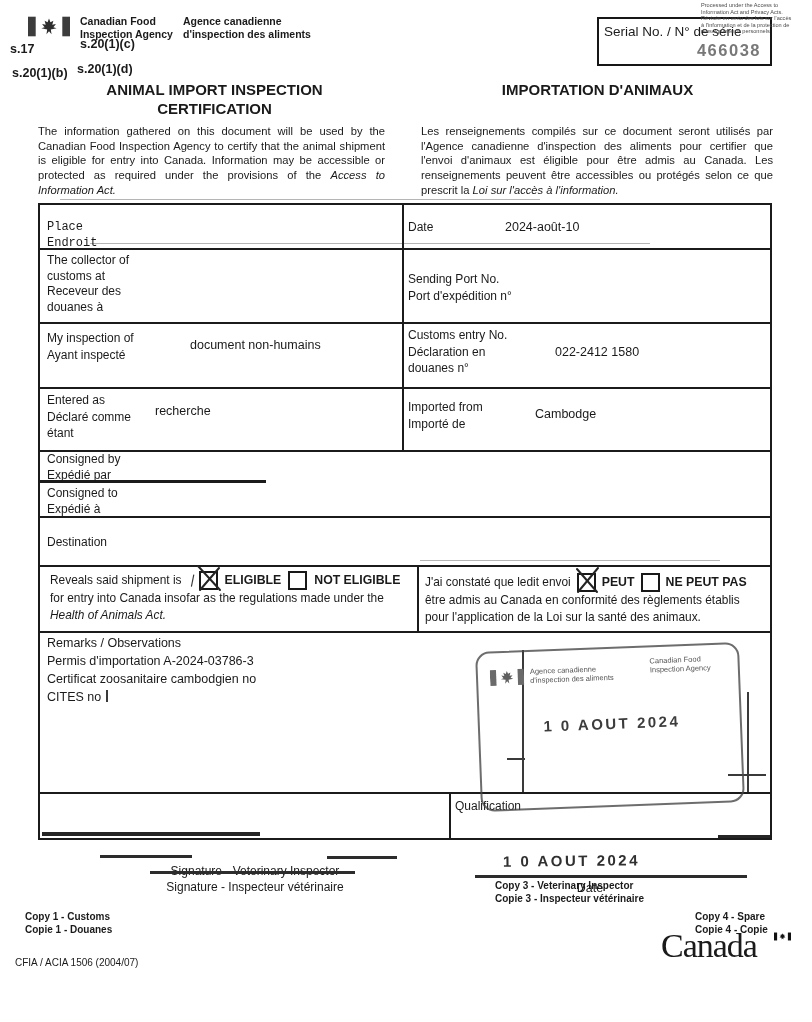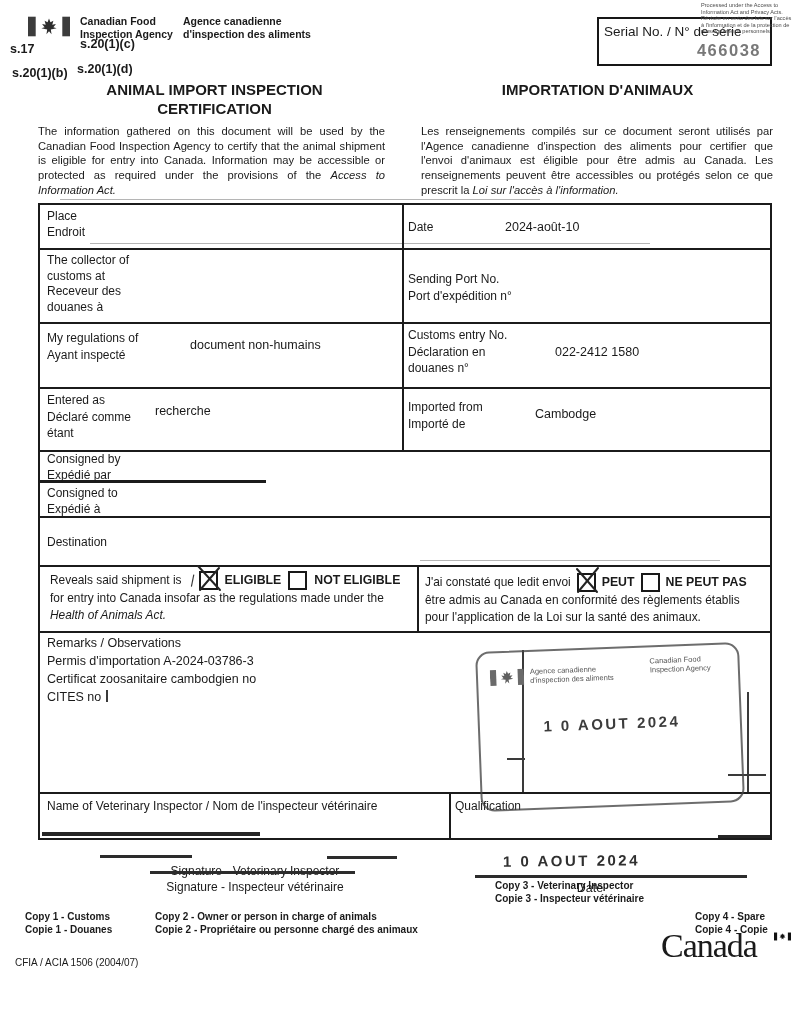--- a/index.html
+++ b/index.html
@@ -143,40 +143,40 @@
     <div class="vline" style="left:377px;top:360px;height:66px;"></div>
     <div class="vline" style="left:409px;top:587px;height:46px;"></div>
 
     <div class="vline artifact" style="left:482px;top:445px;height:142px;width:1.5px;"></div>
     <div class="vline artifact" style="left:707px;top:487px;height:100px;width:1.5px;"></div>
     <div class="abs artifact" style="left:467px;top:553px;width:18px;height:2px;"></div>
     <div class="abs artifact" style="left:688px;top:569px;width:38px;height:2px;"></div>
     <div class="abs" style="left:2px;top:627px;width:218px;height:3.5px;background:#262626;"></div>
     <div class="abs" style="left:678px;top:630px;width:52px;height:3px;background:#262626;"></div>
 
-    <div class="abs lab" style="left:7px;top:4px;">
+    <div class="abs lab" style="left:7px;top:15px;font-family:Liberation Mono, monospace;">
       <div>Place</div>
         <div>Endroit</div>
     </div>
     <div class="abs lab" style="left:368px;top:15px;">Date</div>
     <div class="abs val" style="left:465px;top:15px;">2024-août-10</div>
 
     <div class="abs lab" style="left:7px;top:48px;">
       <div>The collector of</div>
         <div>customs at</div>
       <div>Receveur des</div>
         <div>douanes à</div>
     </div>
     <div class="abs lab2" style="left:368px;top:66px;">
       <div>Sending Port No.</div>
         <div>Port d'expédition n°</div>
     </div>
 
     <div class="abs lab2" style="left:7px;top:125px;">
-      <div>My regulations of</div>
+      <div>My inspection of</div>
         <div>Ayant inspecté</div>
     </div>
     <div class="abs val" style="left:150px;top:133px;">document non-humains</div>
     <div class="abs lab2" style="left:368px;top:122px;line-height:16.5px;">
       <div>Customs entry No.</div>
         <div>Déclaration en</div>
         <div>douanes n°</div>
     </div>
     <div class="abs val" style="left:515px;top:140px;">022-2412 1580</div>
 
@@ -239,21 +239,20 @@
       <div>pour l'application de la Loi sur la santé des animaux.</div>
     </div>
 
     <div class="abs lab" style="left:7px;top:431px;font-size:12.5px;">Remarks / Observations</div>
     <div class="abs val" style="left:7px;top:449px;">Permis d'importation A-2024-03786-3</div>
     <div class="abs val" style="left:7px;top:467px;">Certificat zoosanitaire cambodgien no</div>
     <div class="abs val" style="left:7px;top:485px;">
       <span>CITES no</span><span style="display:inline-block;width:1.5px;height:12px;background:#3a3a3a;margin-left:5px;vertical-align:-1px;"></span>
     </div>
 
-    <div class="abs lab" style="left:7px;top:594px;">Name of Veterinary Inspector / Nom de l'inspecteur vétérinaire</div>
     <div class="abs lab" style="left:415px;top:594px;">Qualification</div>
   </div>
 
   <div id="stamp" class="abs">
     <svg class="abs" style="left:12px;top:16px;width:34px;height:17px;" viewBox="0 0 60 30">
       <rect x="0" y="1" width="11" height="28" fill="#6a6a6a"></rect>
       <rect x="49" y="1" width="11" height="28" fill="#6a6a6a"></rect>
       <g transform="translate(17,2) scale(0.26)" fill="#606060">
         <path d="M50 6 L58 26 L74 18 L68 40 L88 36 L74 54 L92 60 L60 66 L64 92 L50 76 L36 92 L40 66 L8 60 L26 54 L12 36 L32 40 L26 18 L42 26 Z"></path>
       </g>
@@ -276,24 +275,20 @@
   <div class="abs sig" style="left:140px;top:880px;width:230px;">Signature - Inspecteur vétérinaire</div>
 
   <div id="date-stamp2" class="abs">1 0 AOUT 2024</div>
   <div class="rule" style="left:475px;top:875px;width:272px;"></div>
   <div id="date-label2" class="abs">Date</div>
 
   <div id="copy1" class="abs copy">
     <div>Copy 1 - Customs</div>
       <div>Copie 1 - Douanes</div>
   </div>
-  <div id="copy2" class="abs copy">
-    <div>Copy 2 - Owner or person in charge of animals</div>
-      <div>Copie 2 - Propriétaire ou personne chargé des animaux</div>
-  </div>
   <div id="copy3" class="abs copy">
     <div>Copy 3 - Veterinary Inspector</div>
       <div>Copie 3 - Inspecteur vétérinaire</div>
   </div>
   <div id="copy4" class="abs copy">
     <div>Copy 4 - Spare</div>
       <div>Copie 4 - Copie</div>
   </div>
 
   <div id="form-number" class="abs">CFIA / ACIA 1506 (2004/07)</div>

